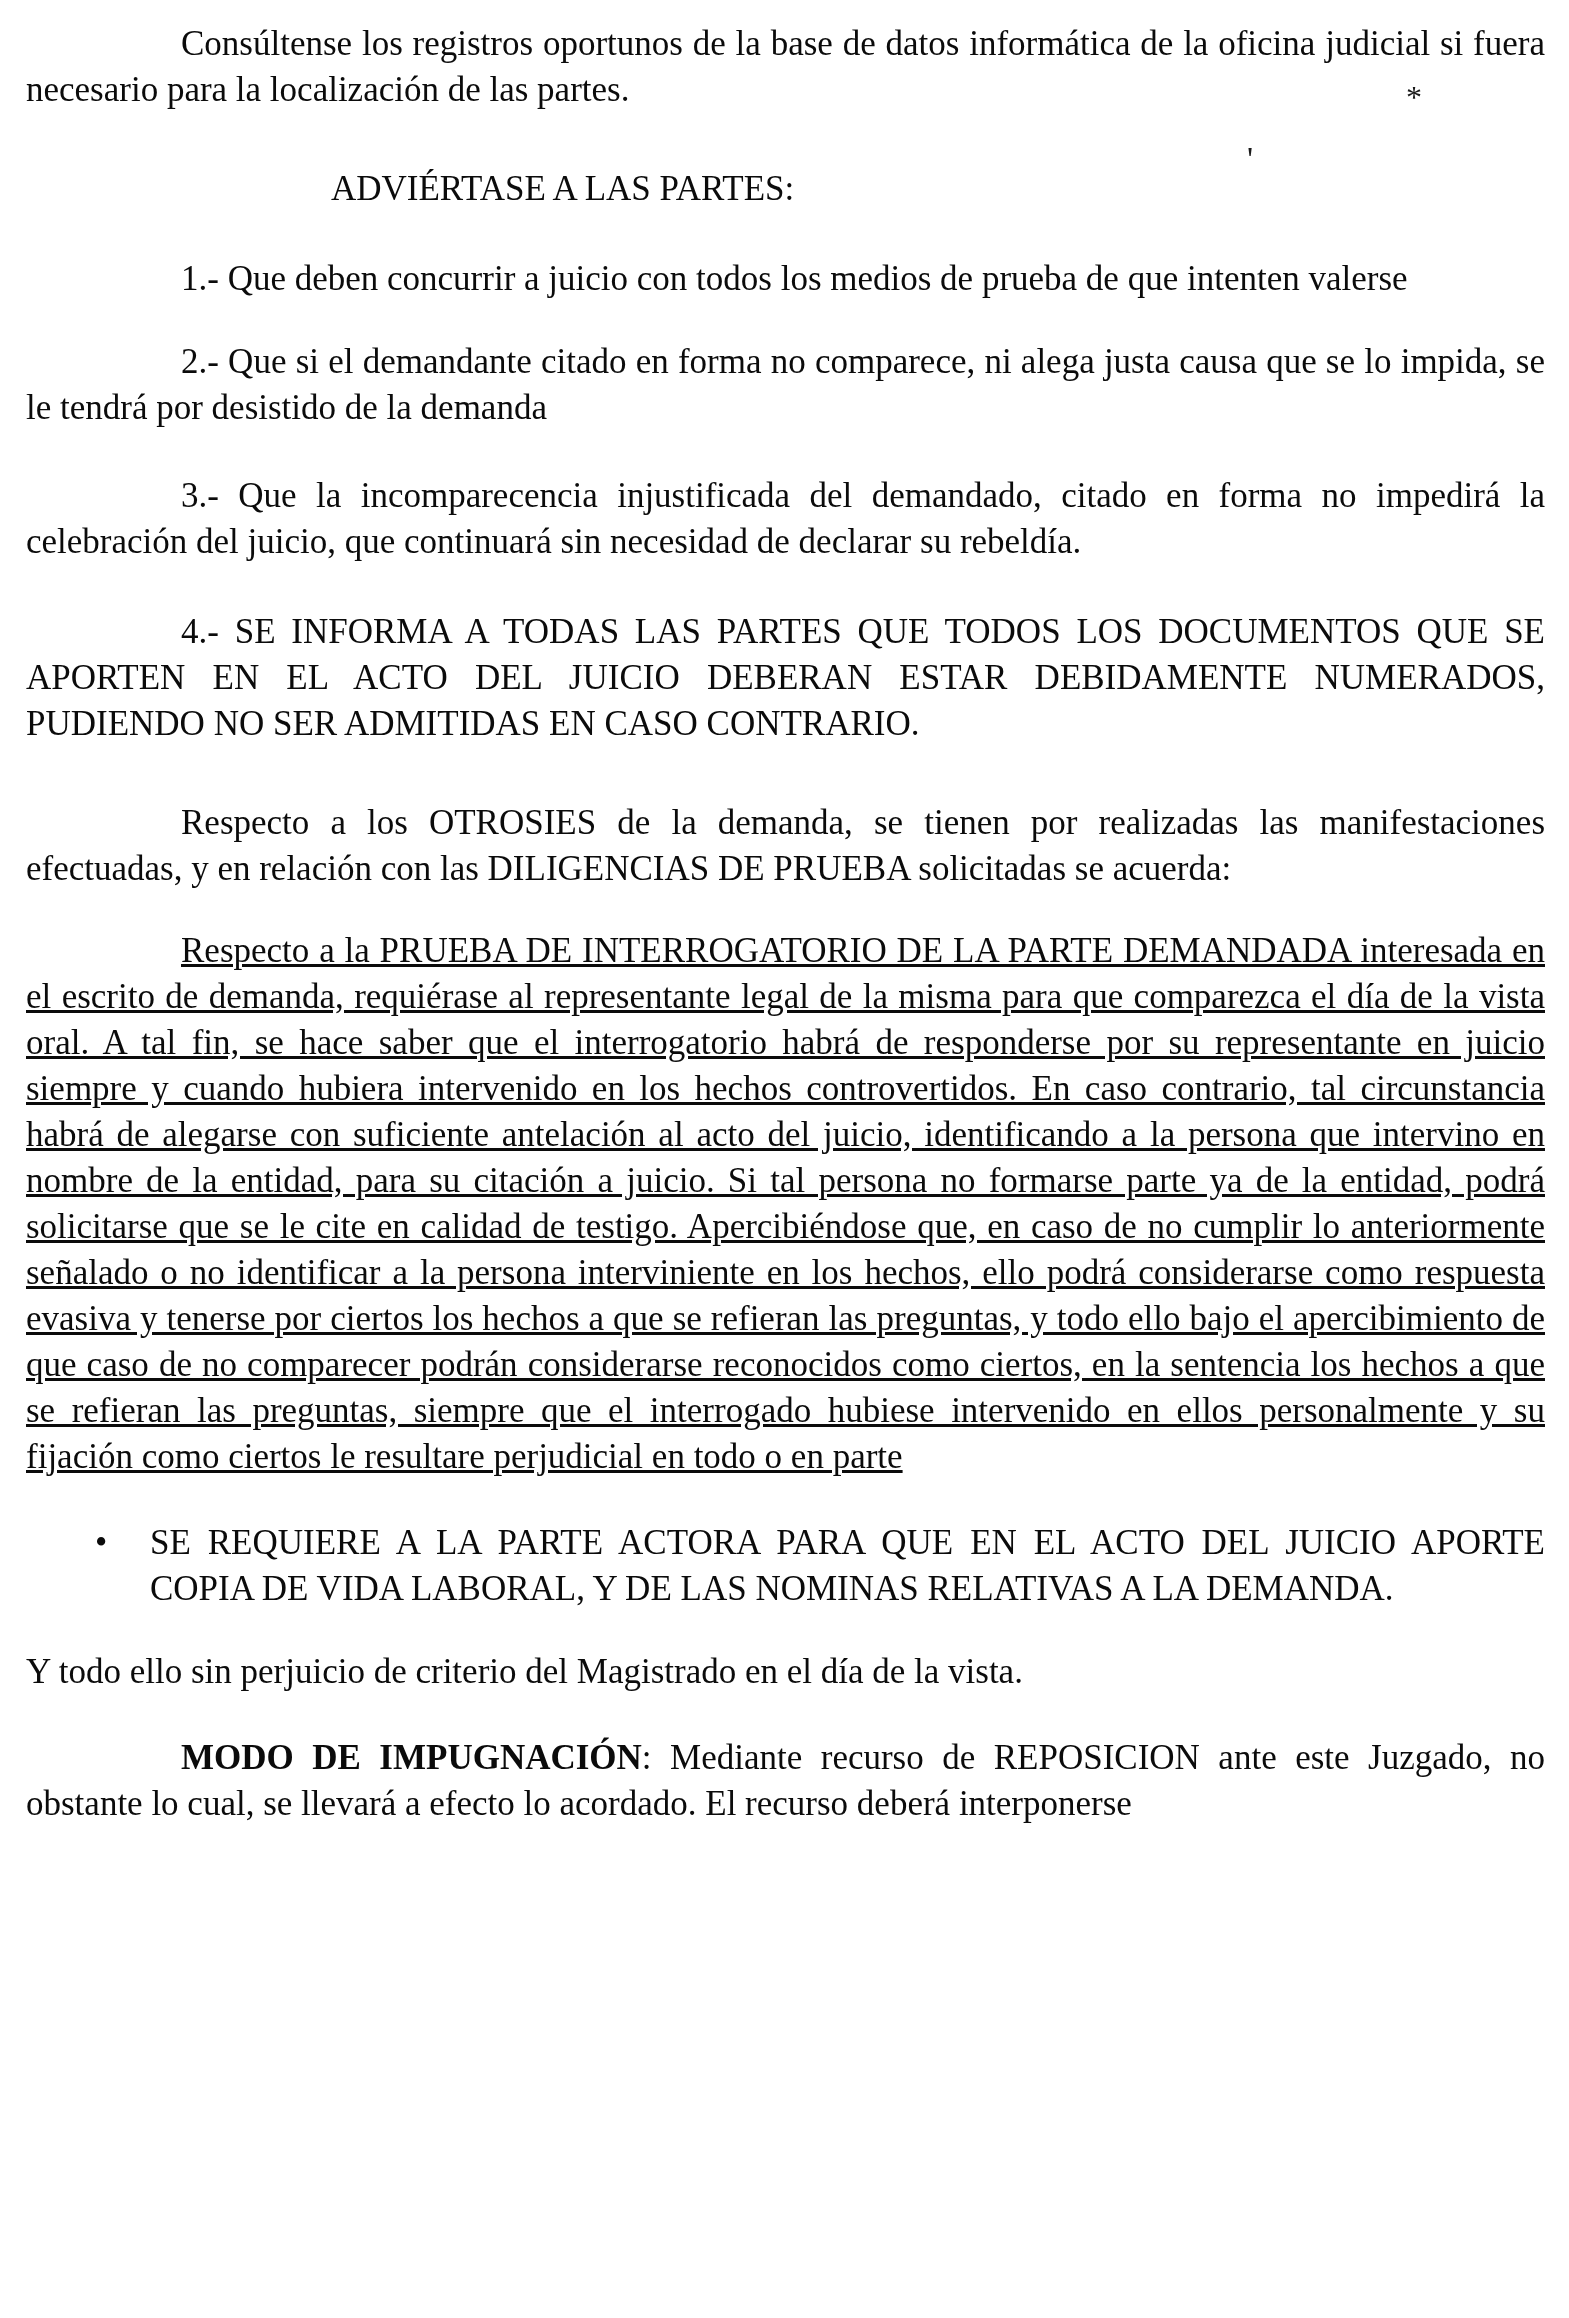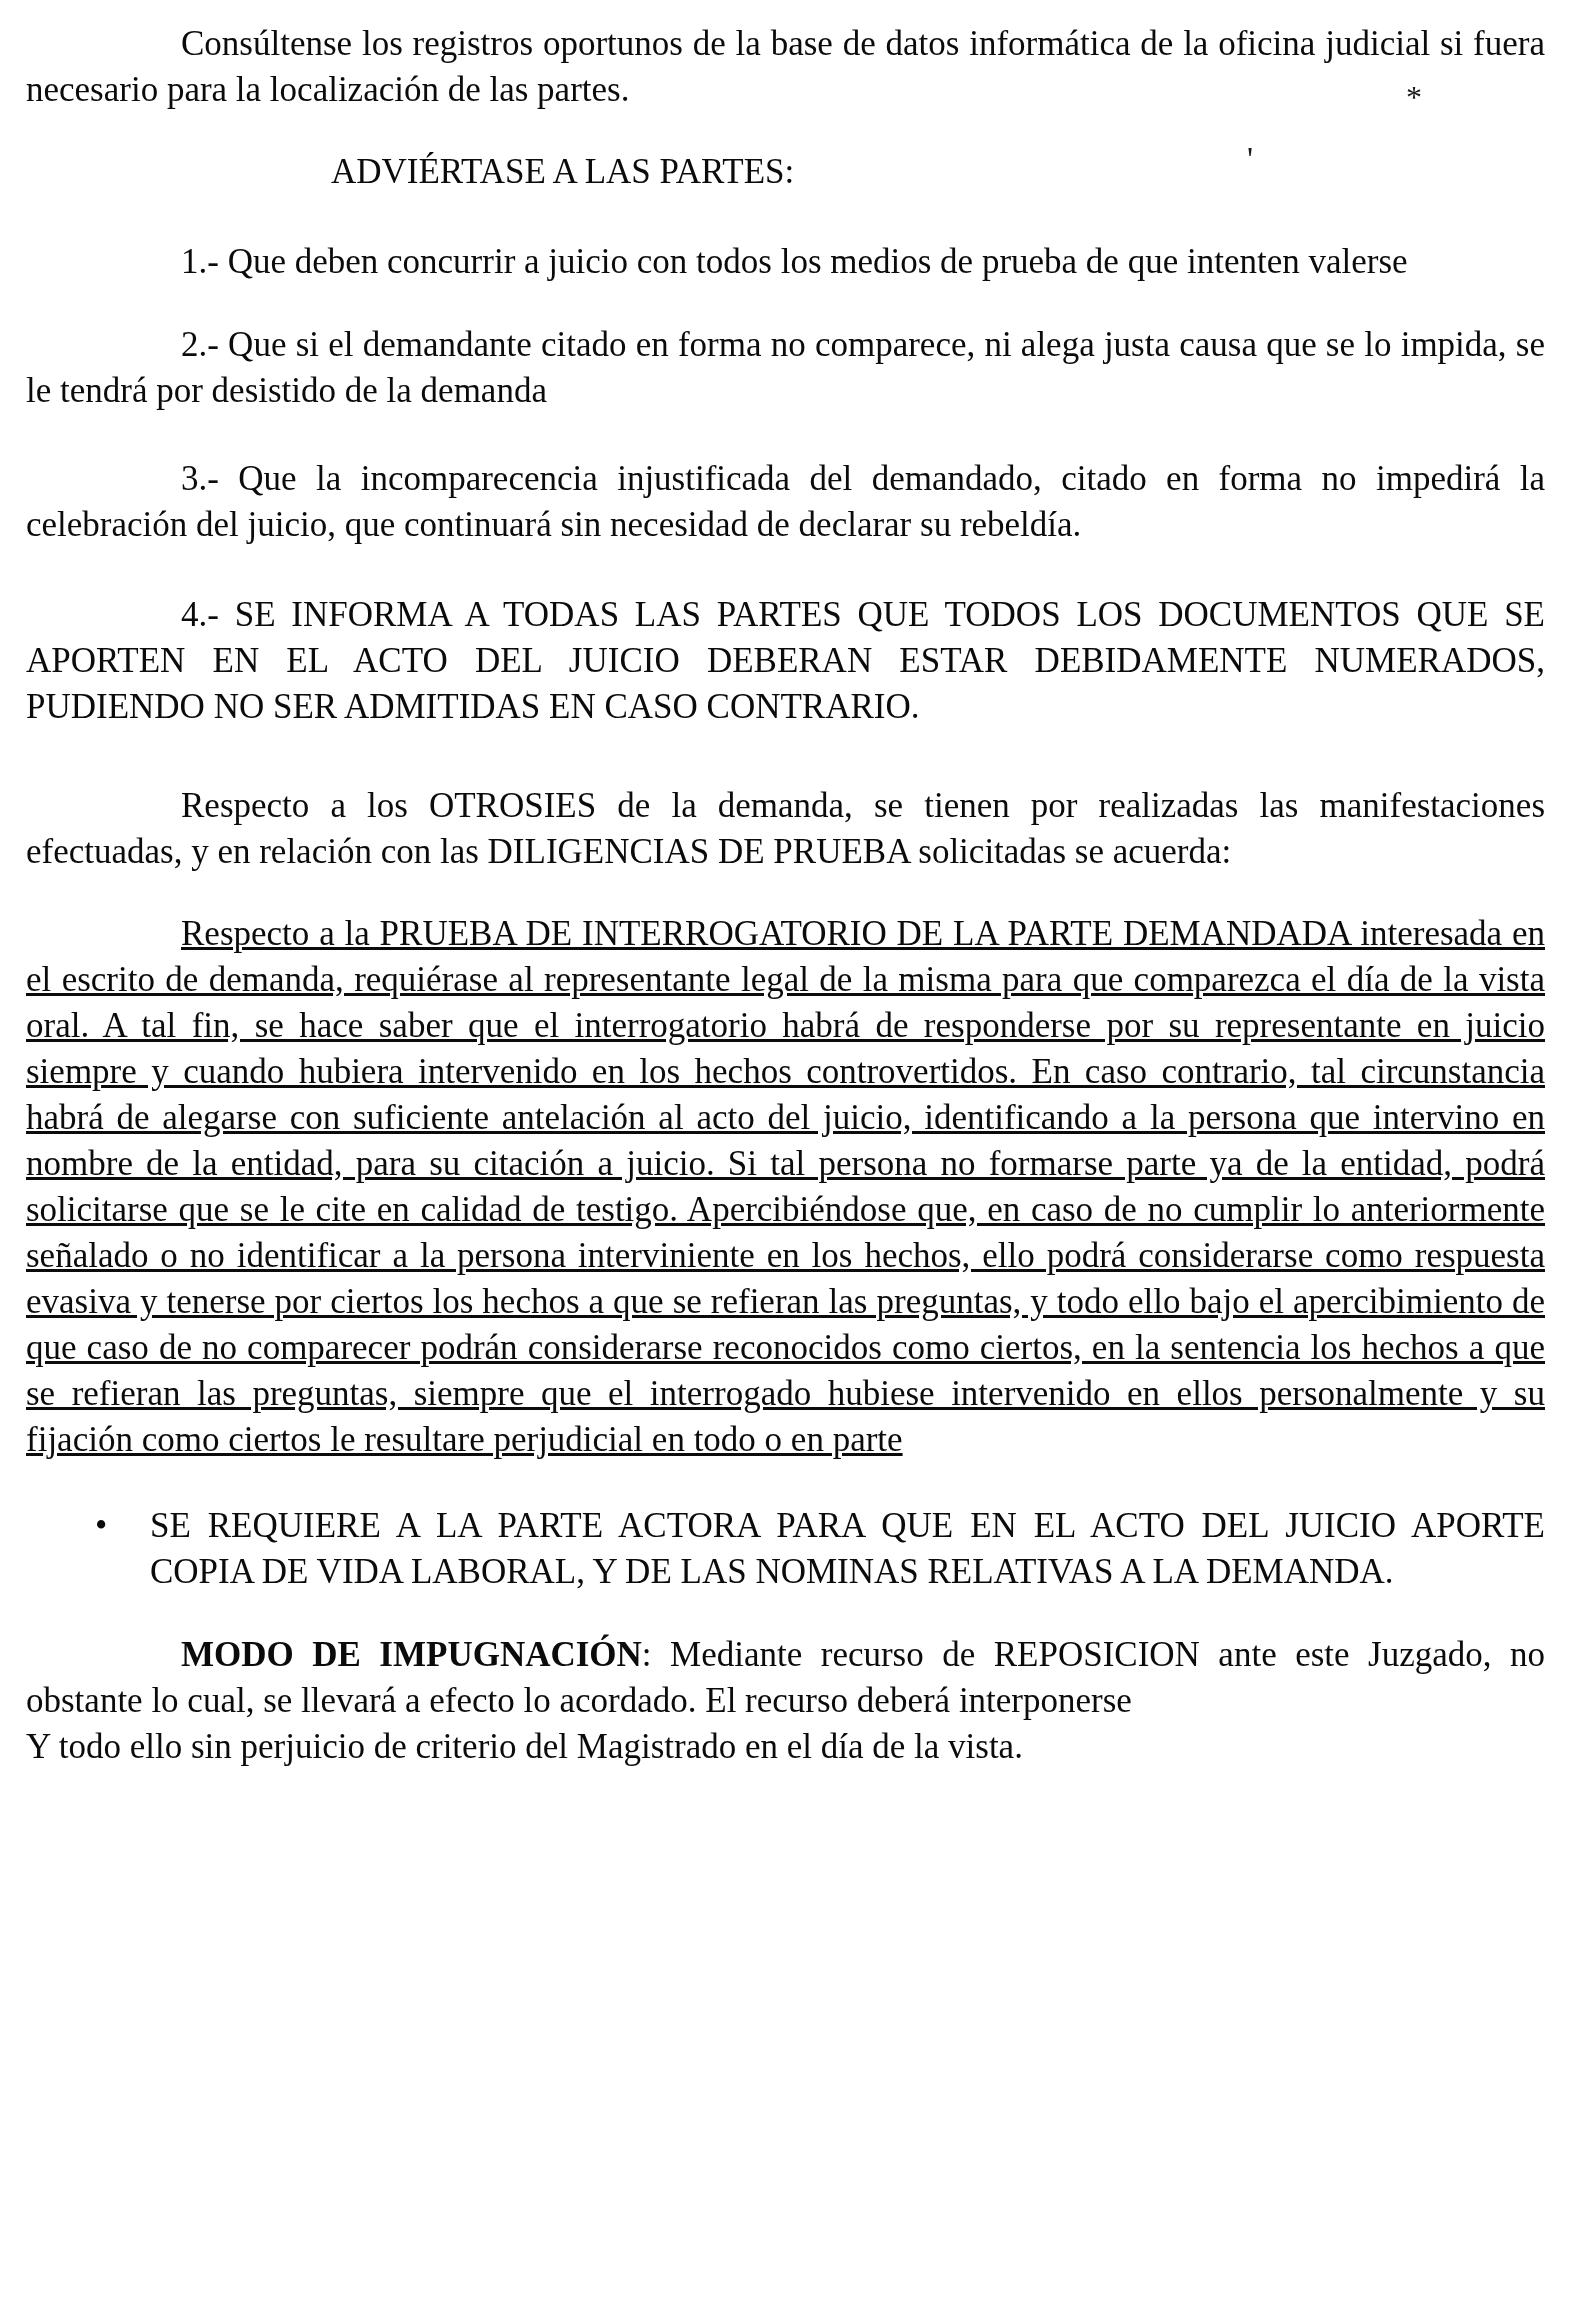--- a/index.html
+++ b/index.html
@@ -56,21 +56,21 @@
     left: 1406px;
     top: 74px;
     font-size: 32px;
   }
   .a2 {
     left: 1247px;
     top: 136px;
     font-size: 34px;
   }
   
-  [data-name="paragraph-consulta-registros"] { margin-bottom: 36px; }
+  [data-name="paragraph-consulta-registros"] { margin-bottom: 53px; }
   [data-name="advertencia-item-1"] { margin-bottom: 37px; }
   [data-name="advertencia-item-2"] { margin-bottom: 42px; }
   [data-name="advertencia-item-3"] { margin-bottom: 44px; }
   [data-name="advertencia-item-4"] { margin-bottom: 53px; }
   [data-name="paragraph-otrosies"] { margin-bottom: 36px; }
   [data-name="paragraph-otrosi-anuncio"] { margin-bottom: 94px; }
   [data-name="paragraph-interrogatorio"] { margin-bottom: 40px; text-decoration: underline; }
   [data-name="paragraph-criterio-magistrado"] { margin-bottom: 40px; }
   [data-name="paragraph-impugnacion"] { margin-bottom: 0; }
 </style>
@@ -94,21 +94,21 @@
   <p class="para indent" data-name="paragraph-otrosies">Respecto a los OTROSIES de la demanda, se tienen por realizadas las manifestaciones efectuadas, y en relación con las DILIGENCIAS DE PRUEBA solicitadas se acuerda:</p>
 
 
   <p class="para indent" data-name="paragraph-interrogatorio">Respecto a la PRUEBA DE INTERROGATORIO DE LA PARTE DEMANDADA interesada en el escrito de demanda, requiérase al representante legal de la misma para que comparezca el día de la vista oral. A tal fin, se hace saber que el interrogatorio habrá de responderse por su representante en juicio siempre y cuando hubiera intervenido en los hechos controvertidos. En caso contrario, tal circunstancia habrá de alegarse con suficiente antelación al acto del juicio, identificando a la persona que intervino en nombre de la entidad, para su citación a juicio. Si tal persona no formarse parte ya de la entidad, podrá solicitarse que se le cite en calidad de testigo. Apercibiéndose que, en caso de no cumplir lo anteriormente señalado o no identificar a la persona interviniente en los hechos, ello podrá considerarse como respuesta evasiva y tenerse por ciertos los hechos a que se refieran las preguntas, y todo ello bajo el apercibimiento de que caso de no comparecer podrán considerarse reconocidos como ciertos, en la sentencia los hechos a que se refieran las preguntas, siempre que el interrogado hubiese intervenido en ellos personalmente y su fijación como ciertos le resultare perjudicial en todo o en parte</p>
 
   <div class="bullet-item" data-name="bullet-item-requerimiento">
     <span class="bullet-glyph" data-name="bullet-icon">•</span>
     <span data-name="bullet-item-text">SE REQUIERE A LA PARTE ACTORA PARA QUE EN EL ACTO DEL JUICIO APORTE COPIA DE VIDA LABORAL, Y DE LAS NOMINAS RELATIVAS A LA DEMANDA.</span>
   </div>
 
+  <p class="para" data-name="paragraph-criterio-magistrado">Y todo ello sin perjuicio de criterio del Magistrado en el día de la vista.</p>
+
   <p class="para indent" data-name="paragraph-impugnacion"><span class="bold" data-name="impugnacion-lead-text">MODO DE IMPUGNACIÓN</span><span data-name="impugnacion-rest-text">: Mediante recurso de REPOSICION ante este Juzgado, no obstante lo cual, se llevará a efecto lo acordado. El recurso deberá interponerse</span></p>
-
-  <p class="para" data-name="paragraph-criterio-magistrado">Y todo ello sin perjuicio de criterio del Magistrado en el día de la vista.</p>
 
   <span class="artifact a1" data-name="scan-artifact-asterisk">*</span>
   <span class="artifact a2" data-name="scan-artifact-apostrophe">'</span>
 
 </main>
 
 
 </body></html>

